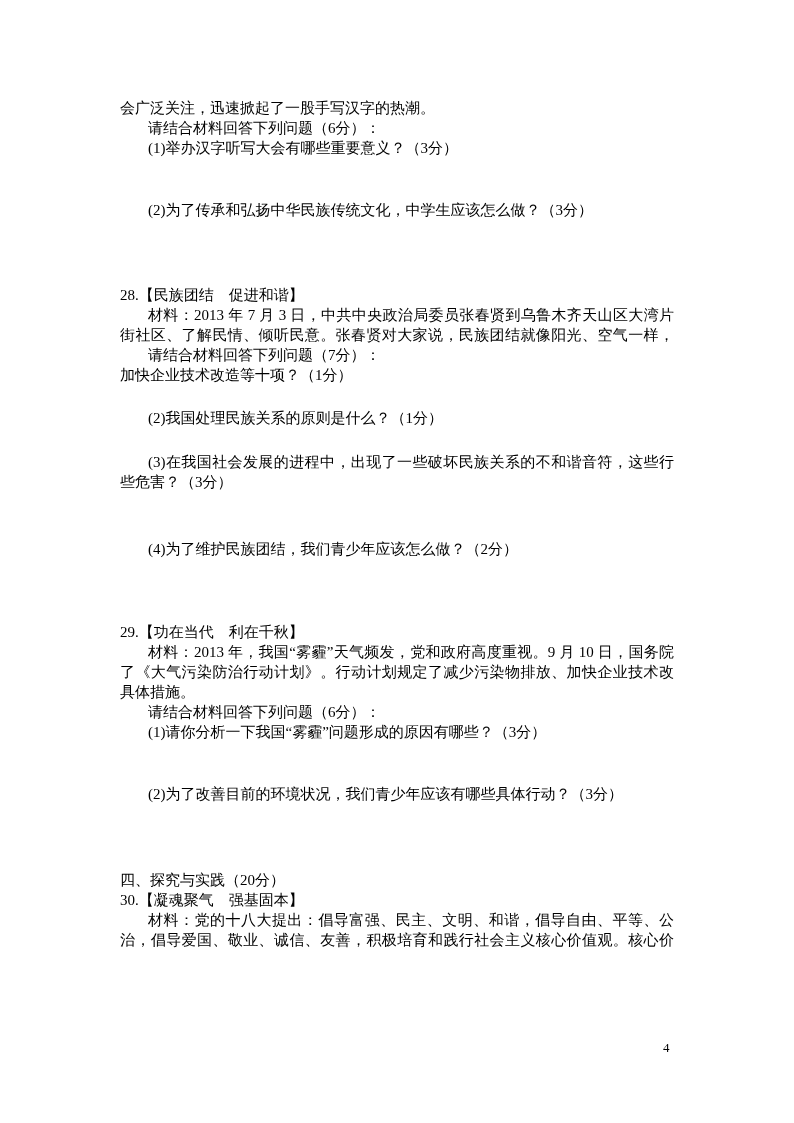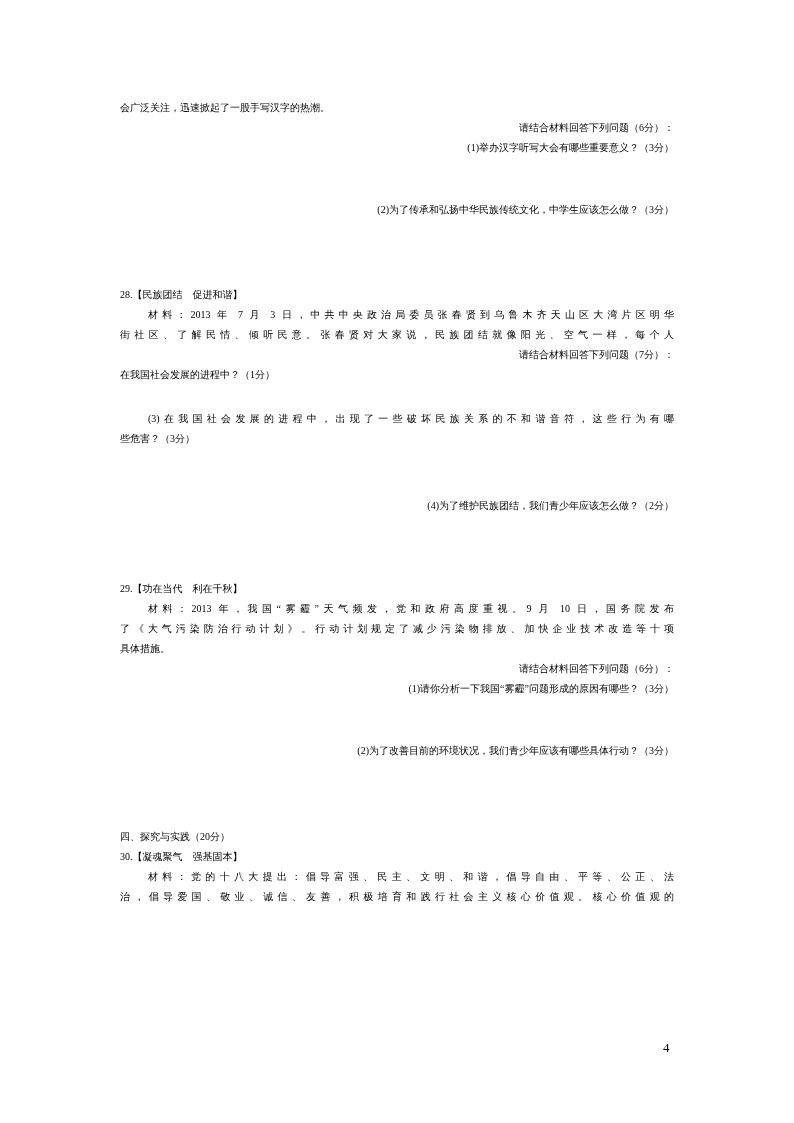--- a/index.html
+++ b/index.html
@@ -14,30 +14,29 @@
     background: #ffffff;
     color: #000000;
     font-family: "Liberation Serif", "DejaVu Serif", serif;
     overflow: hidden;
   }
   .text-area {
     position: absolute;
     left: 120px;
     top: 98px;
     width: 554px;
-    font-size: 10px;
+    font-size: 15px;
     line-height: 20px;
   }
   .line {
     height: 20px;
     white-space: nowrap;
   }
   .indent {
     padding-left: 28px;
-    text-align: right;
   }
   
   .full {
     white-space: normal;
     text-align: justify;
     text-align-last: justify;
     overflow: hidden;
   }
   .footer-page-number {
     position: absolute;
@@ -58,22 +57,23 @@
     <div class="line">会广泛关注，迅速掀起了一股手写汉字的热潮。</div>
     <div class="line indent">请结合材料回答下列问题（6分）：</div>
     <div class="line indent">(1)举办汉字听写大会有哪些重要意义？（3分）</div>
 
     <div class="line indent" style="margin-top:42px">(2)为了传承和弘扬中华民族传统文化，中学生应该怎么做？（3分）</div>
 
     <div class="line" style="margin-top:65px">28.【民族团结　促进和谐】</div>
     <div class="line indent full">材料：2013 年 7 月 3 日，中共中央政治局委员张春贤到乌鲁木齐天山区大湾片区明华</div>
     <div class="line full">街社区、了解民情、倾听民意。张春贤对大家说，民族团结就像阳光、空气一样，每个人</div>
     <div class="line indent">请结合材料回答下列问题（7分）：</div>
-    <div class="line">在我国社会发展的进程中？（1分）</div>
+    <div class="line">加快企业技术改造等十项？（1分）</div>
 
+    <div class="line indent" style="margin-top:23px">(2)我国处理民族关系的原则是什么？（1分）</div>
 
     <div class="line indent full" style="margin-top:24px">(3)在我国社会发展的进程中，出现了一些破坏民族关系的不和谐音符，这些行为有哪</div>
     <div class="line">些危害？（3分）</div>
 
     <div class="line indent" style="margin-top:47px">(4)为了维护民族团结，我们青少年应该怎么做？（2分）</div>
 
     <div class="line" style="margin-top:63px">29.【功在当代　利在千秋】</div>
     <div class="line indent full">材料：2013 年，我国“雾霾”天气频发，党和政府高度重视。9 月 10 日，国务院发布</div>
     <div class="line full">了《大气污染防治行动计划》。行动计划规定了减少污染物排放、加快企业技术改造等十项</div>
     <div class="line">具体措施。</div>

